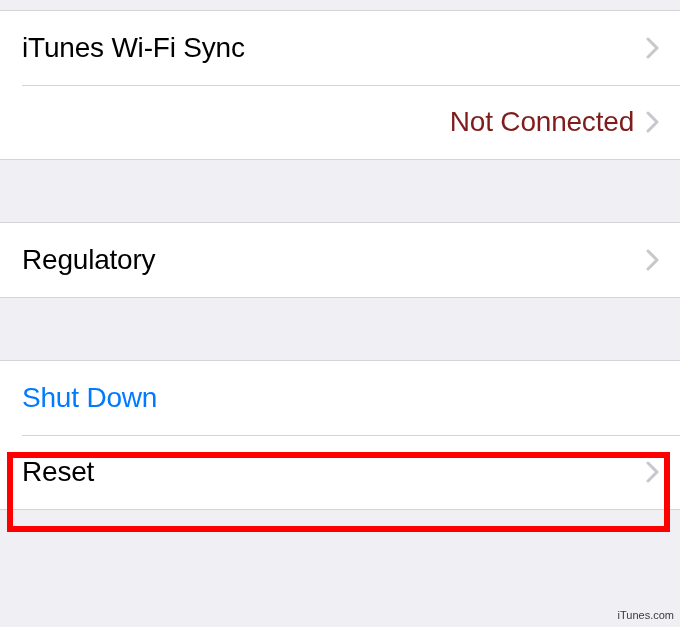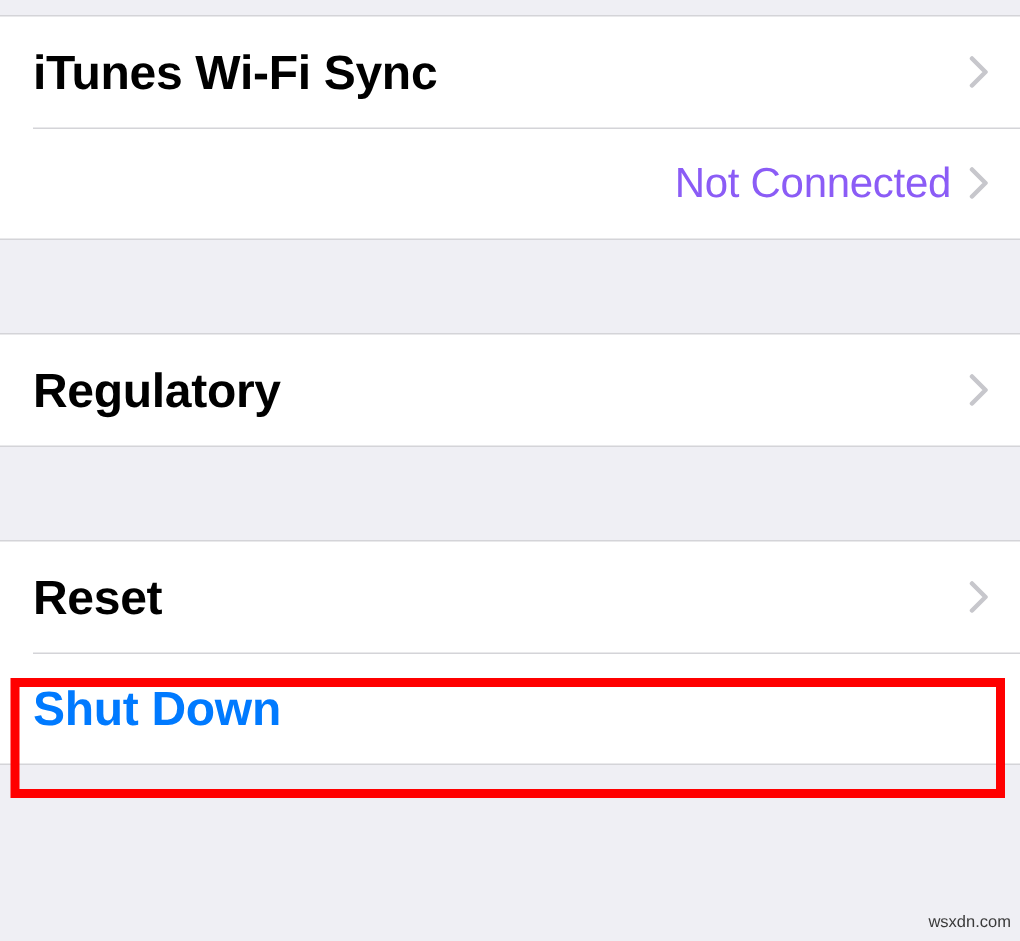--- a/index.html
+++ b/index.html
@@ -30,32 +30,32 @@
     .row + .row::before {
       content: "";
       position: absolute;
       top: 0;
       left: 22px;
       right: 0;
       height: 1px;
       background: #d4d4d8;
     }
     .label {
-      font-size: 32px;
+      font-size: 28px;
       color: #000;
-      font-weight: 700;
+      font-weight: 400;
       letter-spacing: -0.2px;
       flex: 0 0 auto;
     }
     .spacer {
       flex: 1 1 auto;
     }
     .value {
       font-size: 28px;
-      color: #8b5cf6;
+      color: #7f1d1d;
       font-weight: 400;
       letter-spacing: -0.2px;
       margin-right: 12px;
       margin-left: 47px;
     }
     .value-blur {
       width: 310px;
       height: 34px;
       margin-right: 12px;
       border-radius: 6px;
@@ -131,29 +131,29 @@
           <polyline points="2,2 11,11 2,20" fill="none" stroke="#c7c7cc" stroke-width="3" stroke-linecap="round" stroke-linejoin="round"></polyline>
         </svg>
     </span>
   </div>
 </div>
 
 <div class="spacer-gap"></div>
 
 <div class="group">
   <div class="row">
+    <span class="label link-color">Shut Down</span>
+    <span class="spacer"></span>
+  </div>
+  <div class="row">
     <span class="label">Reset</span>
     <span class="spacer"></span>
     <span class="chevron">
       <svg width="14" height="22" viewBox="0 0 14 22">
           <polyline points="2,2 11,11 2,20" fill="none" stroke="#c7c7cc" stroke-width="3" stroke-linecap="round" stroke-linejoin="round"></polyline>
         </svg>
     </span>
   </div>
-  <div class="row">
-    <span class="label link-color">Shut Down</span>
-    <span class="spacer"></span>
-  </div>
 </div>
 
 <div class="highlight-box"></div>
 
-<div class="watermark">wsxdn.com</div>
+<div class="watermark">iTunes.com</div>
 
 </body></html>

